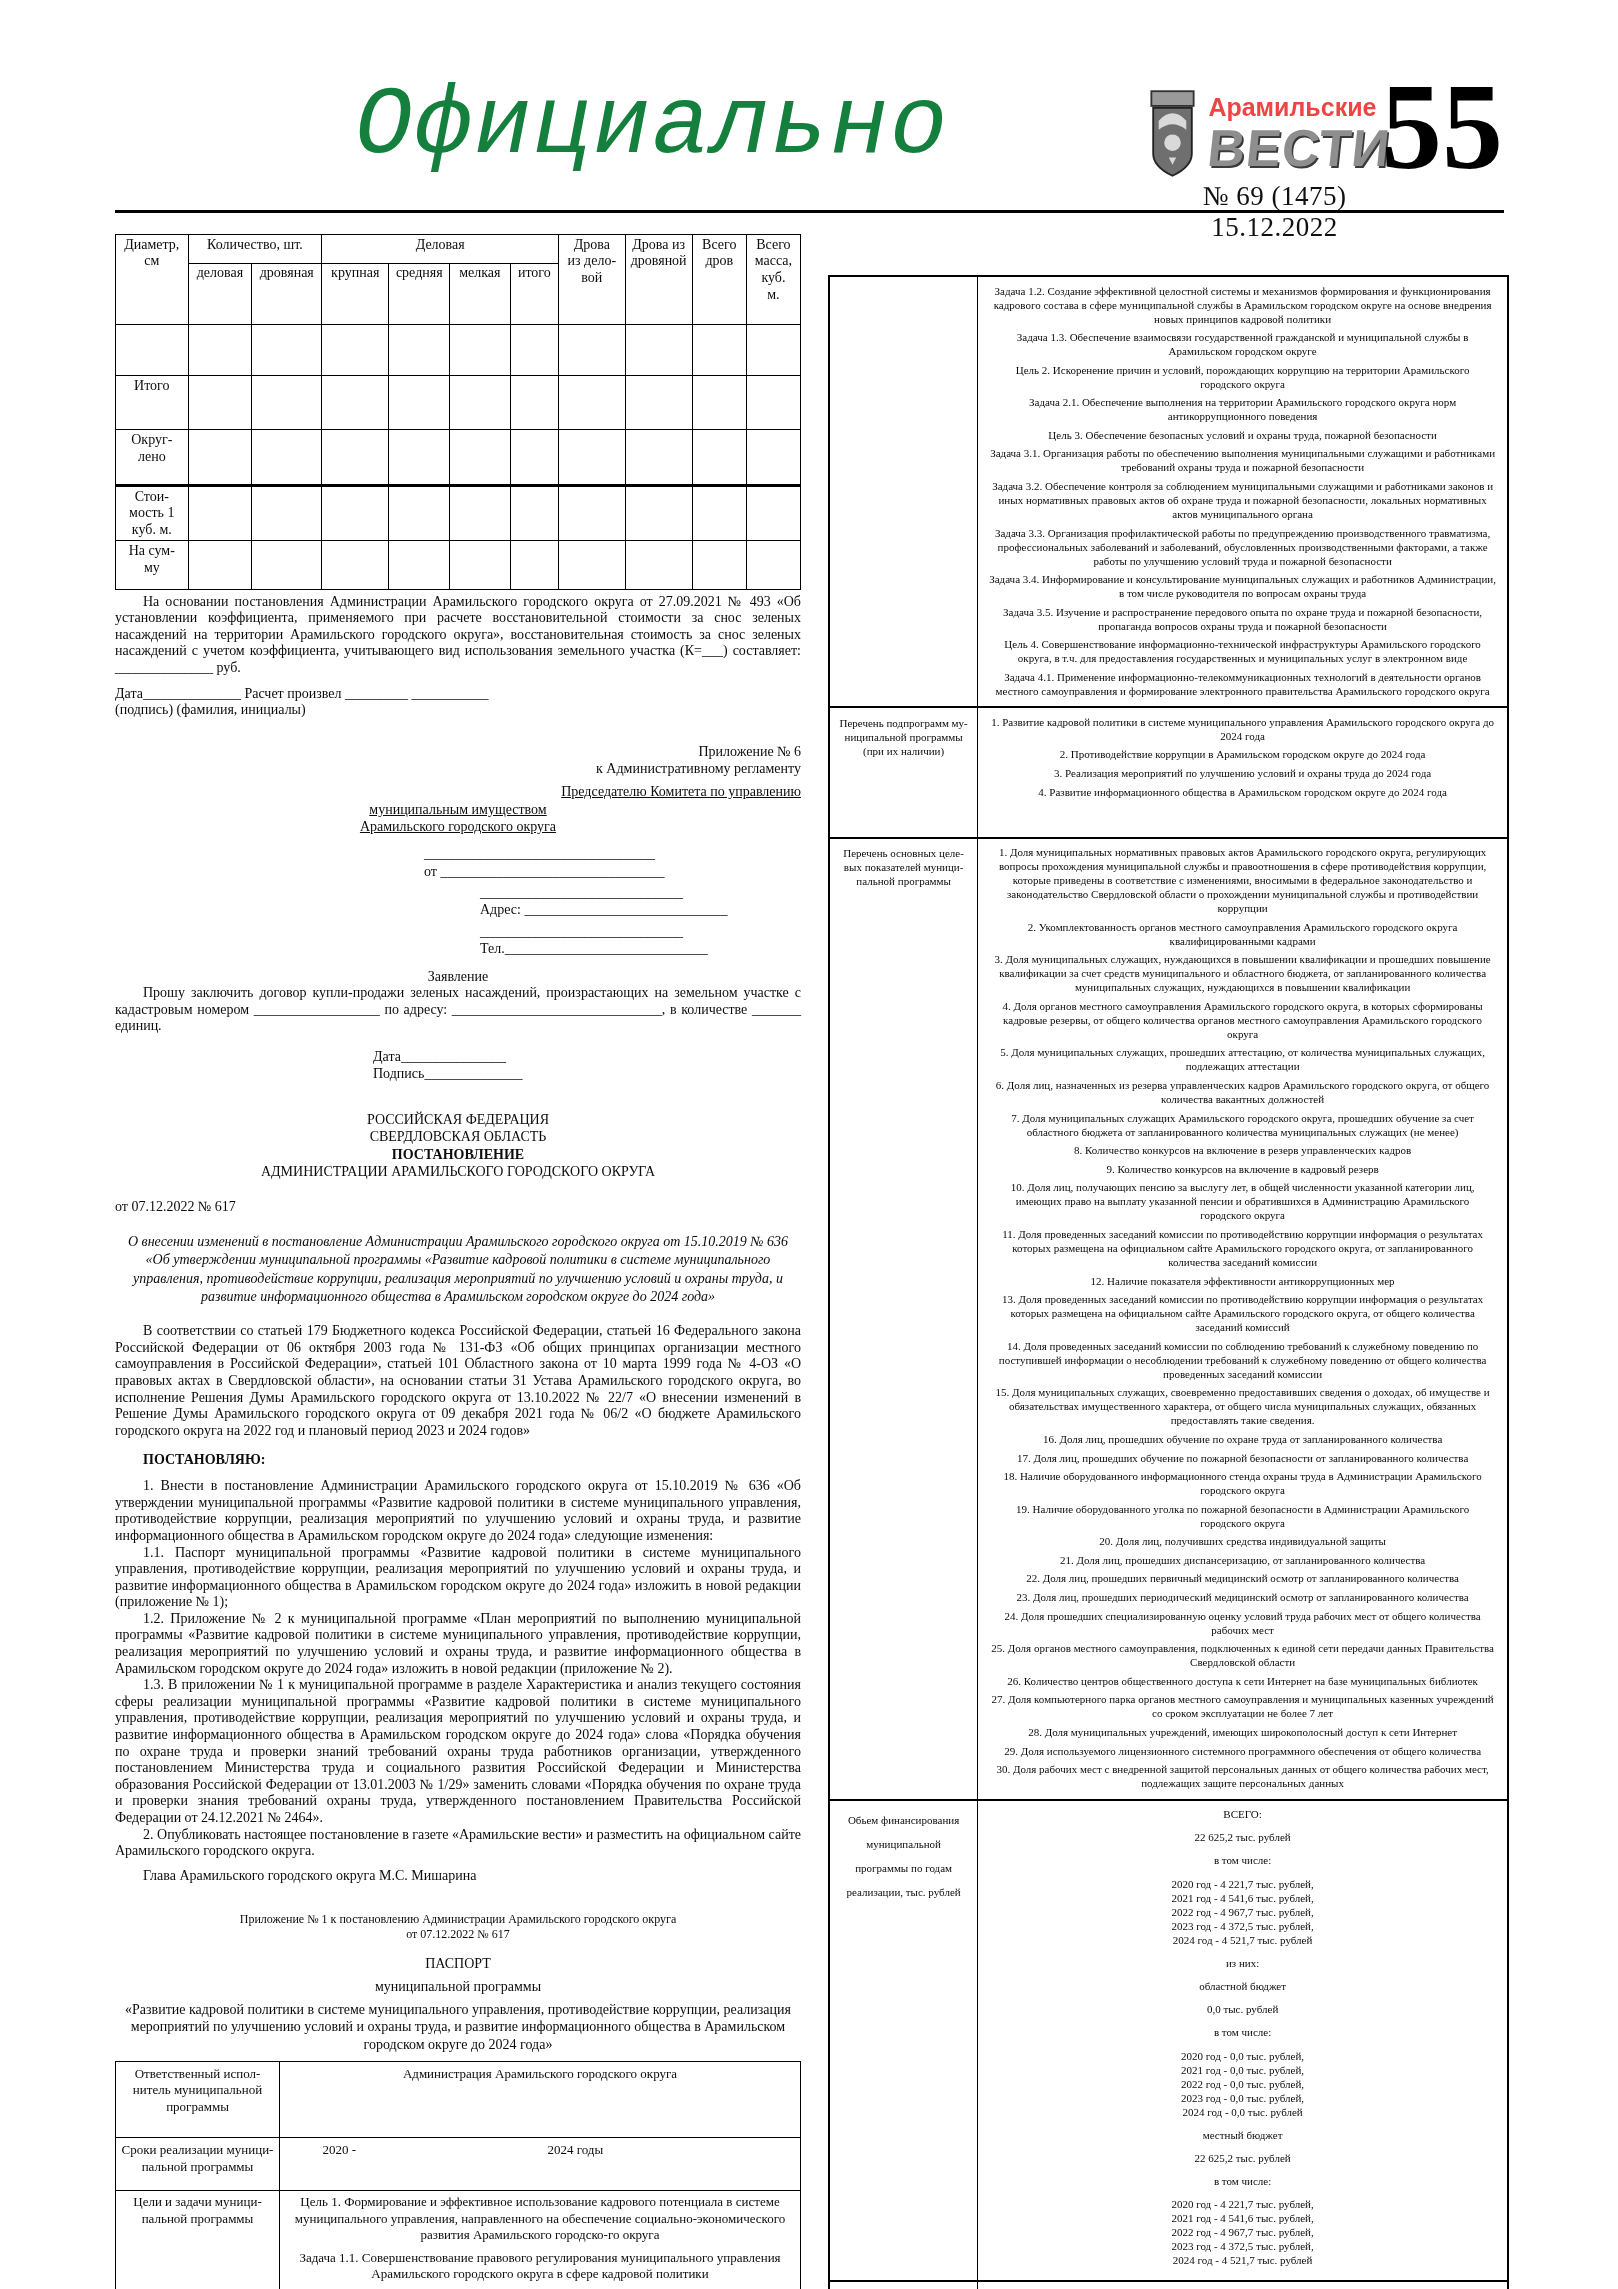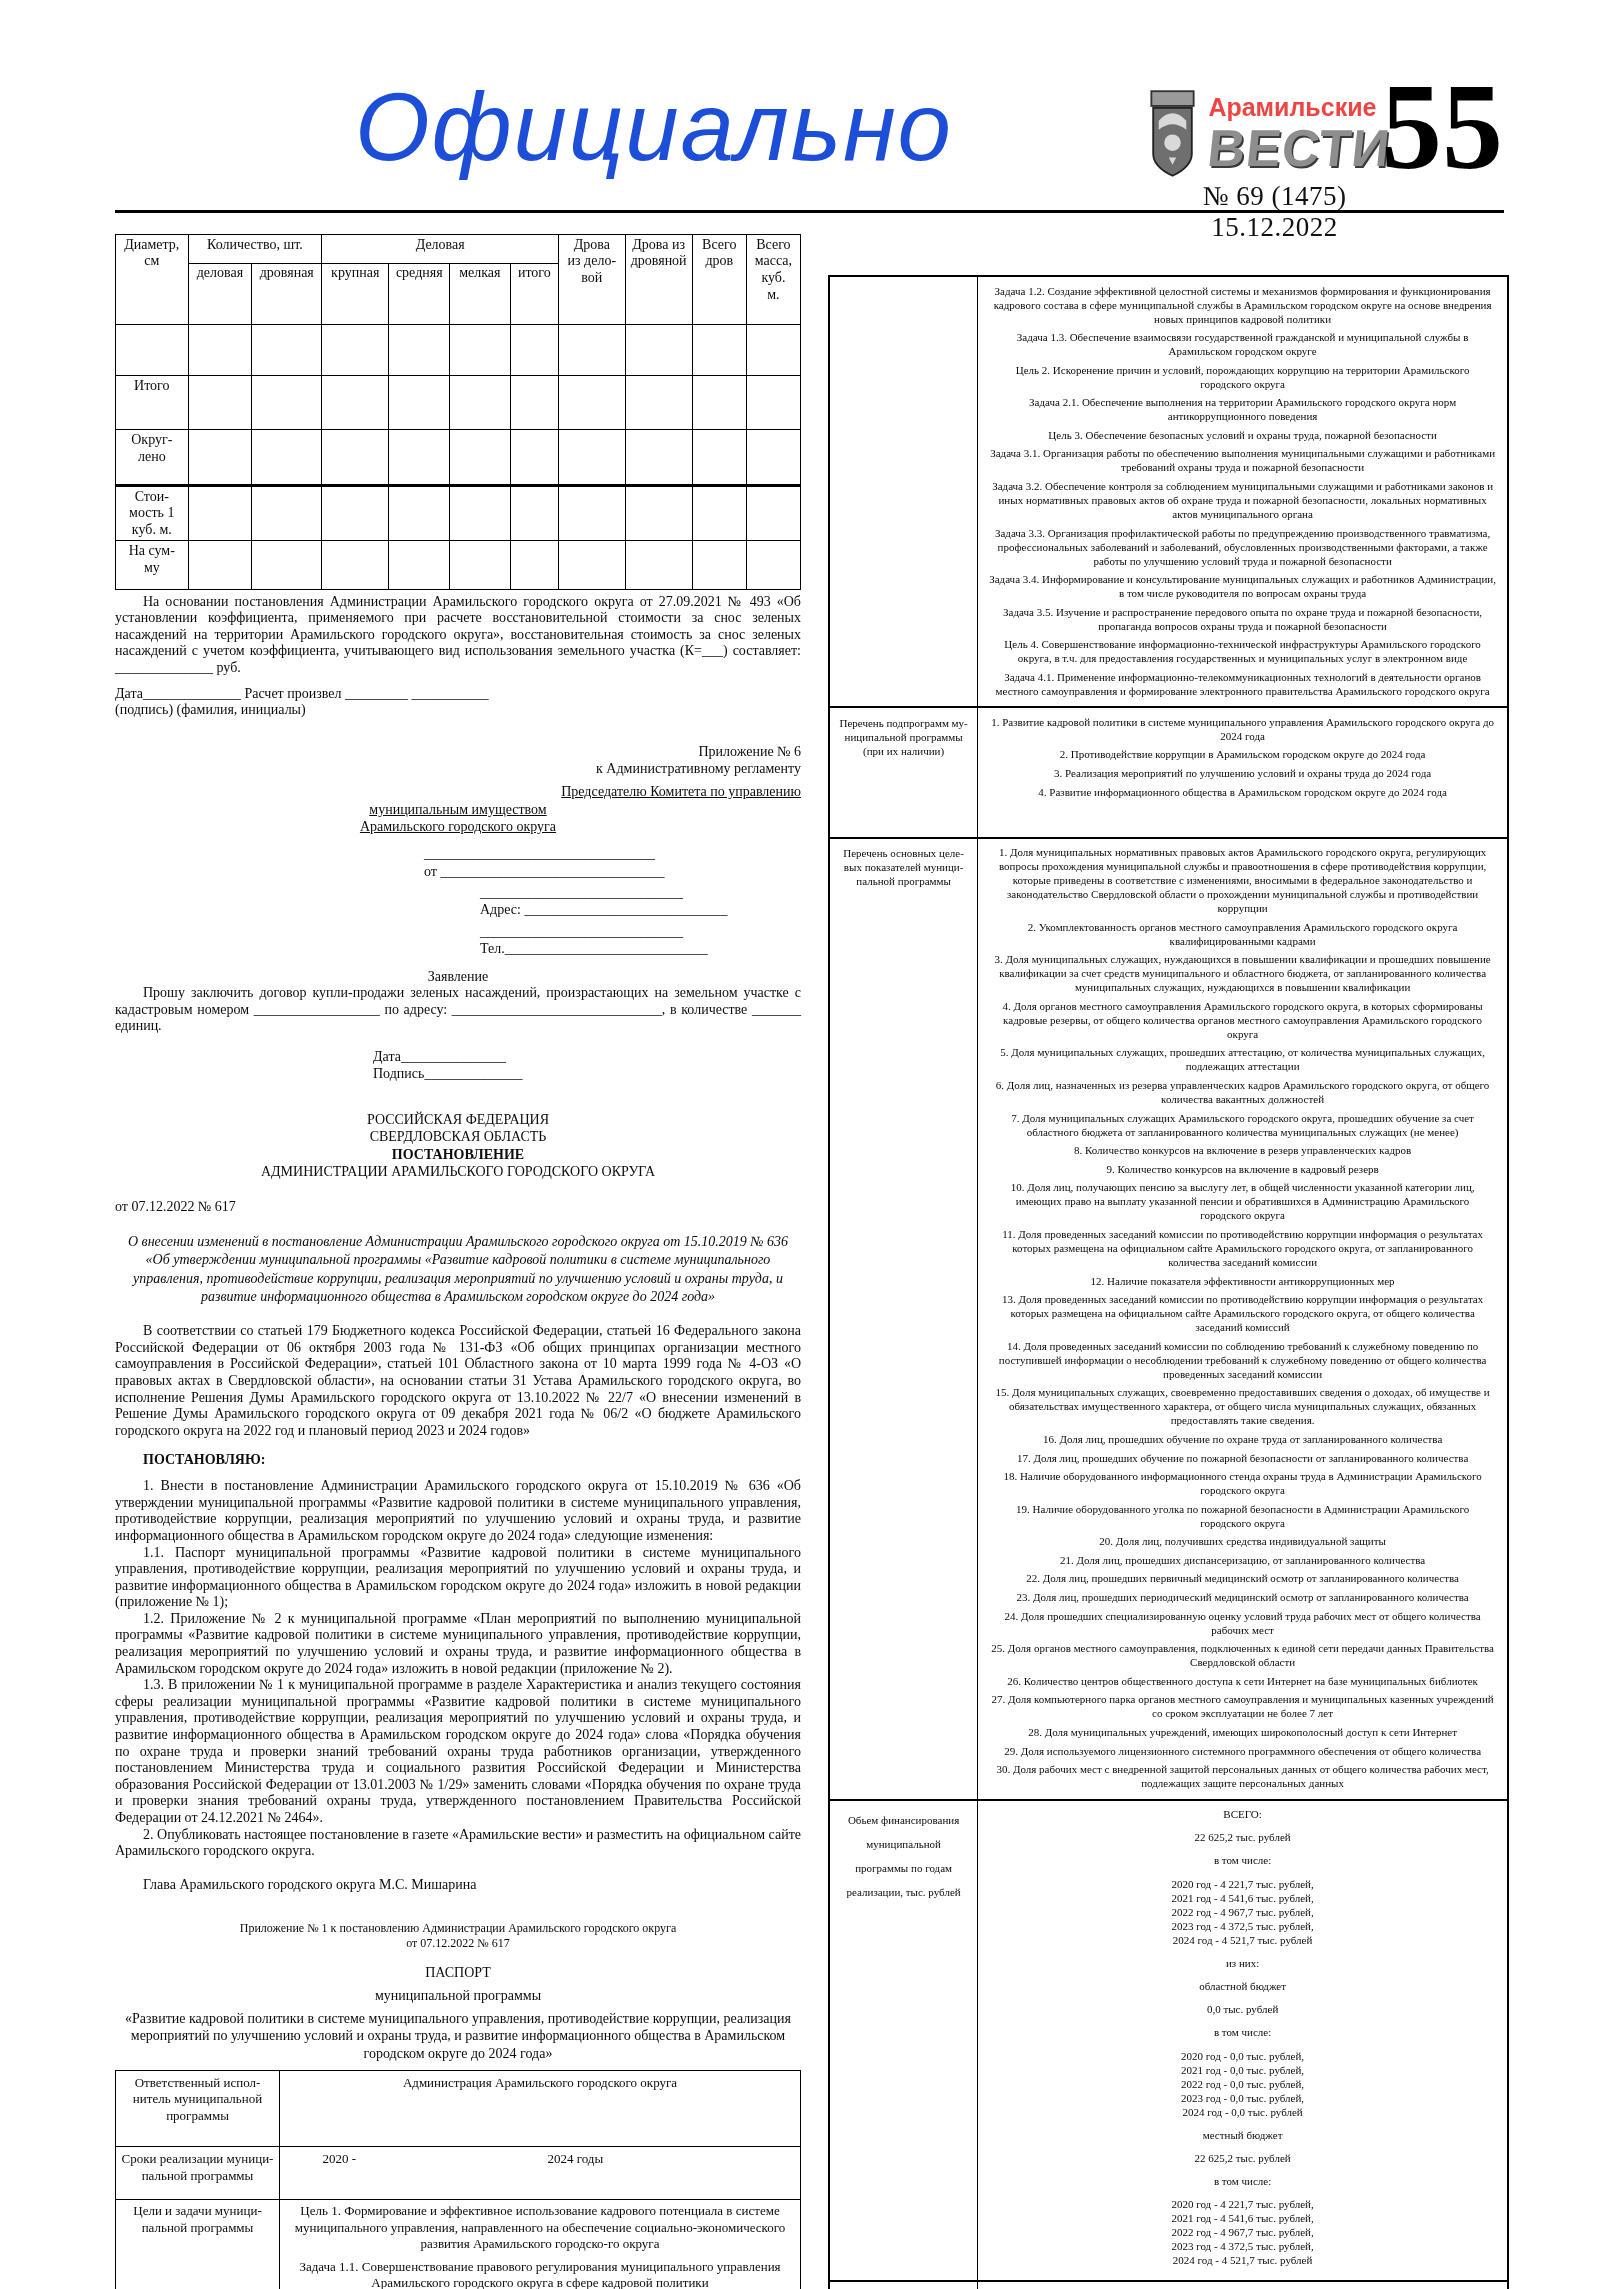--- a/index.html
+++ b/index.html
@@ -1,21 +1,21 @@
 <!DOCTYPE html>
 <html style="font-size:14.8px"><head>
 <meta charset="utf-8">
 <style>
   html,body{margin:0;padding:0;background:#fff;}
   .page{position:relative;width:1619px;height:2290px;background:#fff;overflow:hidden;
         font-family:"Liberation Serif","DejaVu Serif",serif;color:#0c0c0c;}
   
   .masthead-title{position:absolute;left:355px;top:72px;width:554px;
-      font-family:Liberation Sans, sans-serif;font-style:italic;
-      font-size:96px;letter-spacing:1.8px;color:#1d4ed8;}
+      font-family:Liberation Mono, monospace;font-style:italic;
+      font-size:96px;letter-spacing:1.8px;color:#15803d;}
   .brand{position:absolute;left:1144px;top:89px;width:249px;}
   .brand-row{display:flex;align-items:flex-start;}
   .coat{width:57px;height:89px;margin-right:7.4px;}
   .brand-texts{padding-top:3.7px;}
   .brand-top{font-family:Liberation Sans, sans-serif;font-weight:bold;font-size:25px;color:#ef4444;}
   .brand-main{font-family:"Liberation Sans",sans-serif;font-weight:bold;font-size:52px;line-height:52px;
       color:#8e8e8e;letter-spacing:0.9px;transform:skewX(-6deg);text-shadow:1.8px 1.8px 0 #3a3a3a;}
   .issue-no{position:absolute;left:1143px;top:181px;width:263px;text-align:center;
       font-size:27px;letter-spacing:0.5px;color:#111;}
   .page-number{position:absolute;left:1381px;top:66px;font-size:122px;font-weight:bold;
@@ -36,21 +36,21 @@
   table.wood td{border:1.8px solid #000;padding:1.8px 2.8px;vertical-align:top;text-align:center;font-size:14px;}
   table.wood tr.h1 td{height:24px;}
   table.wood tr.h2 td{height:57px;}
   table.wood tr.d1 td{height:46px;}
   table.wood tr.d2 td{height:50px;}
   table.wood tr.d3 td{height:50px;}
   table.wood tr.thick td{border-top:3.7px solid #000;}
   table.wood tr.d4 td{height:48px;}
   table.wood tr.d5 td{height:44px;}
   .mt4{margin-top:3.7px;}.mt6{margin-top:5.5px;}.mt10{margin-top:9.2px;}.mt12{margin-top:11px;}
-  .mt14{margin-top:13px;}.mt16{margin-top:17px;}.mt18{margin-top:16.6px;}.mt20{margin-top:18.5px;}
+  .mt14{margin-top:13px;}.mt16{margin-top:8px;}.mt18{margin-top:16.6px;}.mt20{margin-top:18.5px;}
   .mt22{margin-top:28px;}.mt26{margin-top:24px;}
   .annex6{line-height:17.5px;}
   .addressee{line-height:17.5px;}
   .addressee .l1{text-align:right;text-decoration:underline;}
   .addressee .l2{text-align:center;text-decoration:underline;}
   .fromblk{margin-left:309px;line-height:17.5px;}
   .adrblk{margin-left:365px;line-height:17.5px;}
   .appsign{margin-left:258px;line-height:17.5px;}
   .decree-head{line-height:17.5px;}
   .subject{padding:0 7.4px;line-height:18.5px;}

